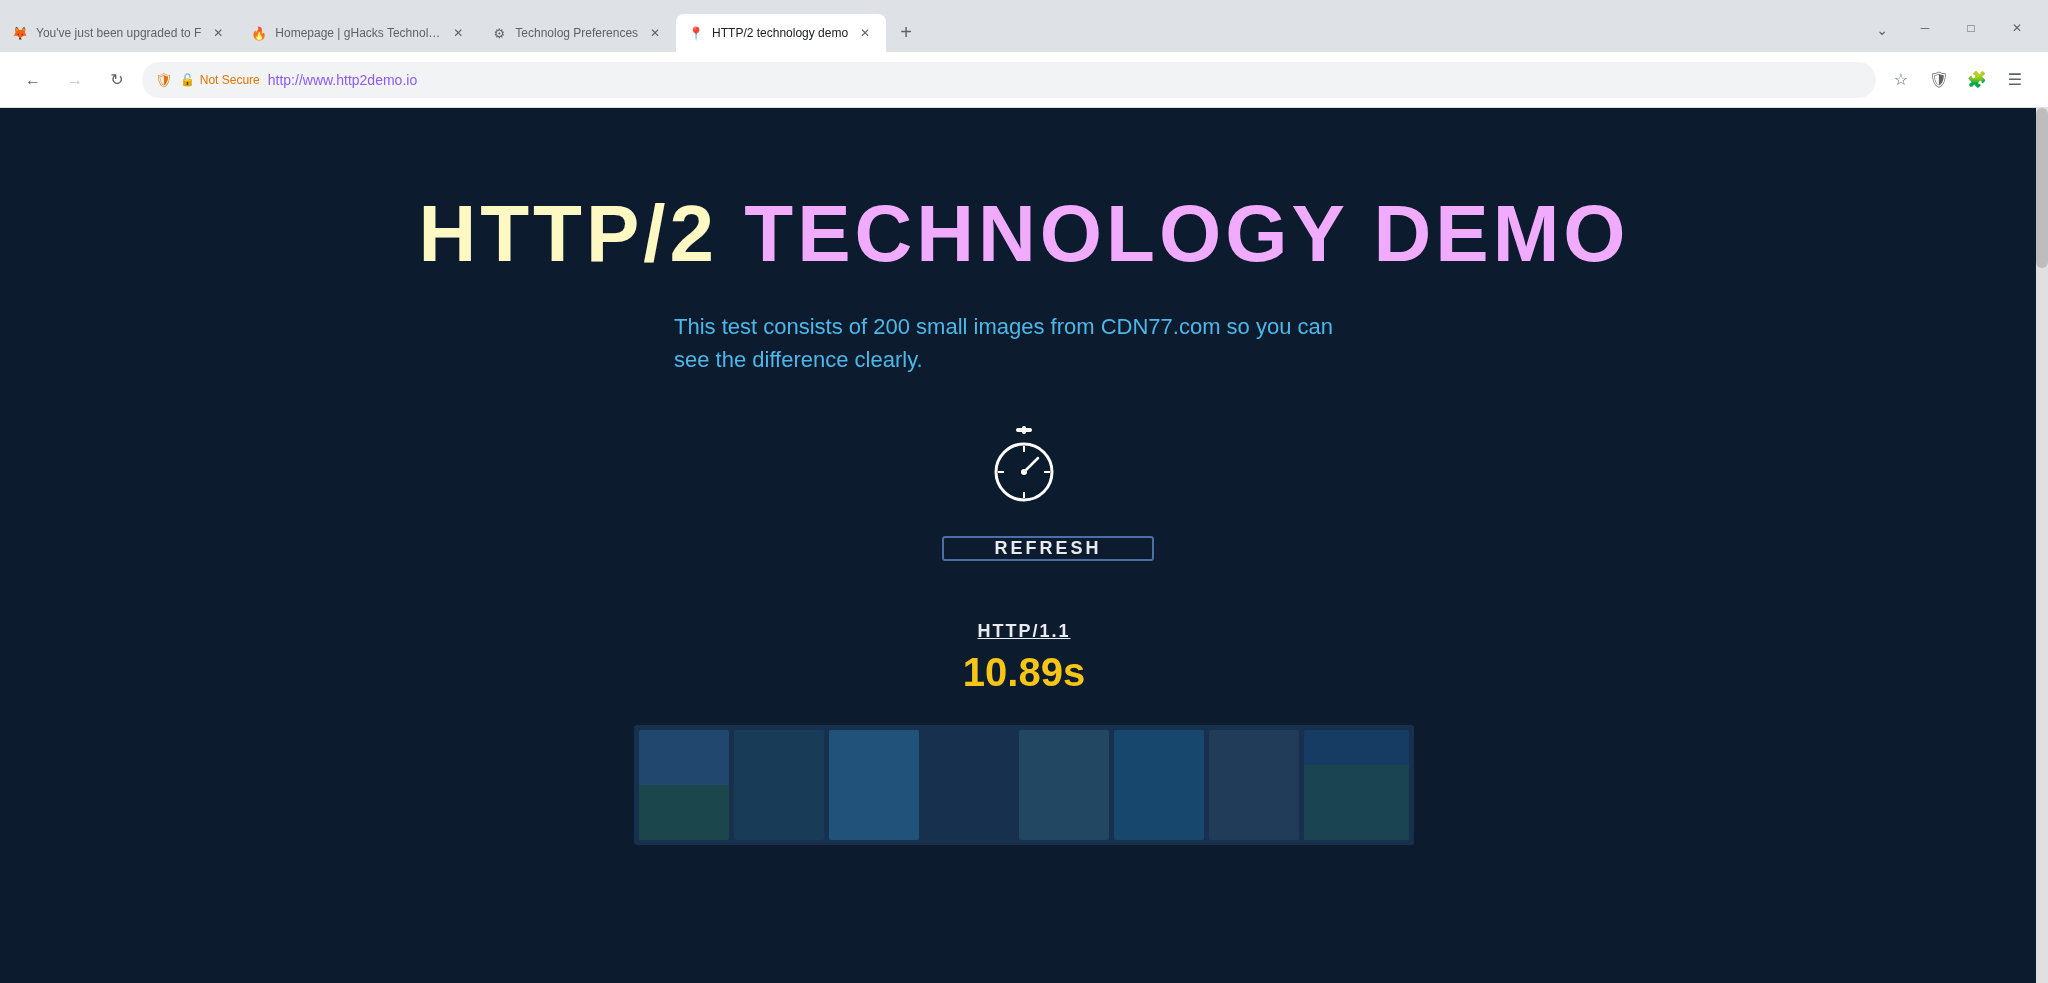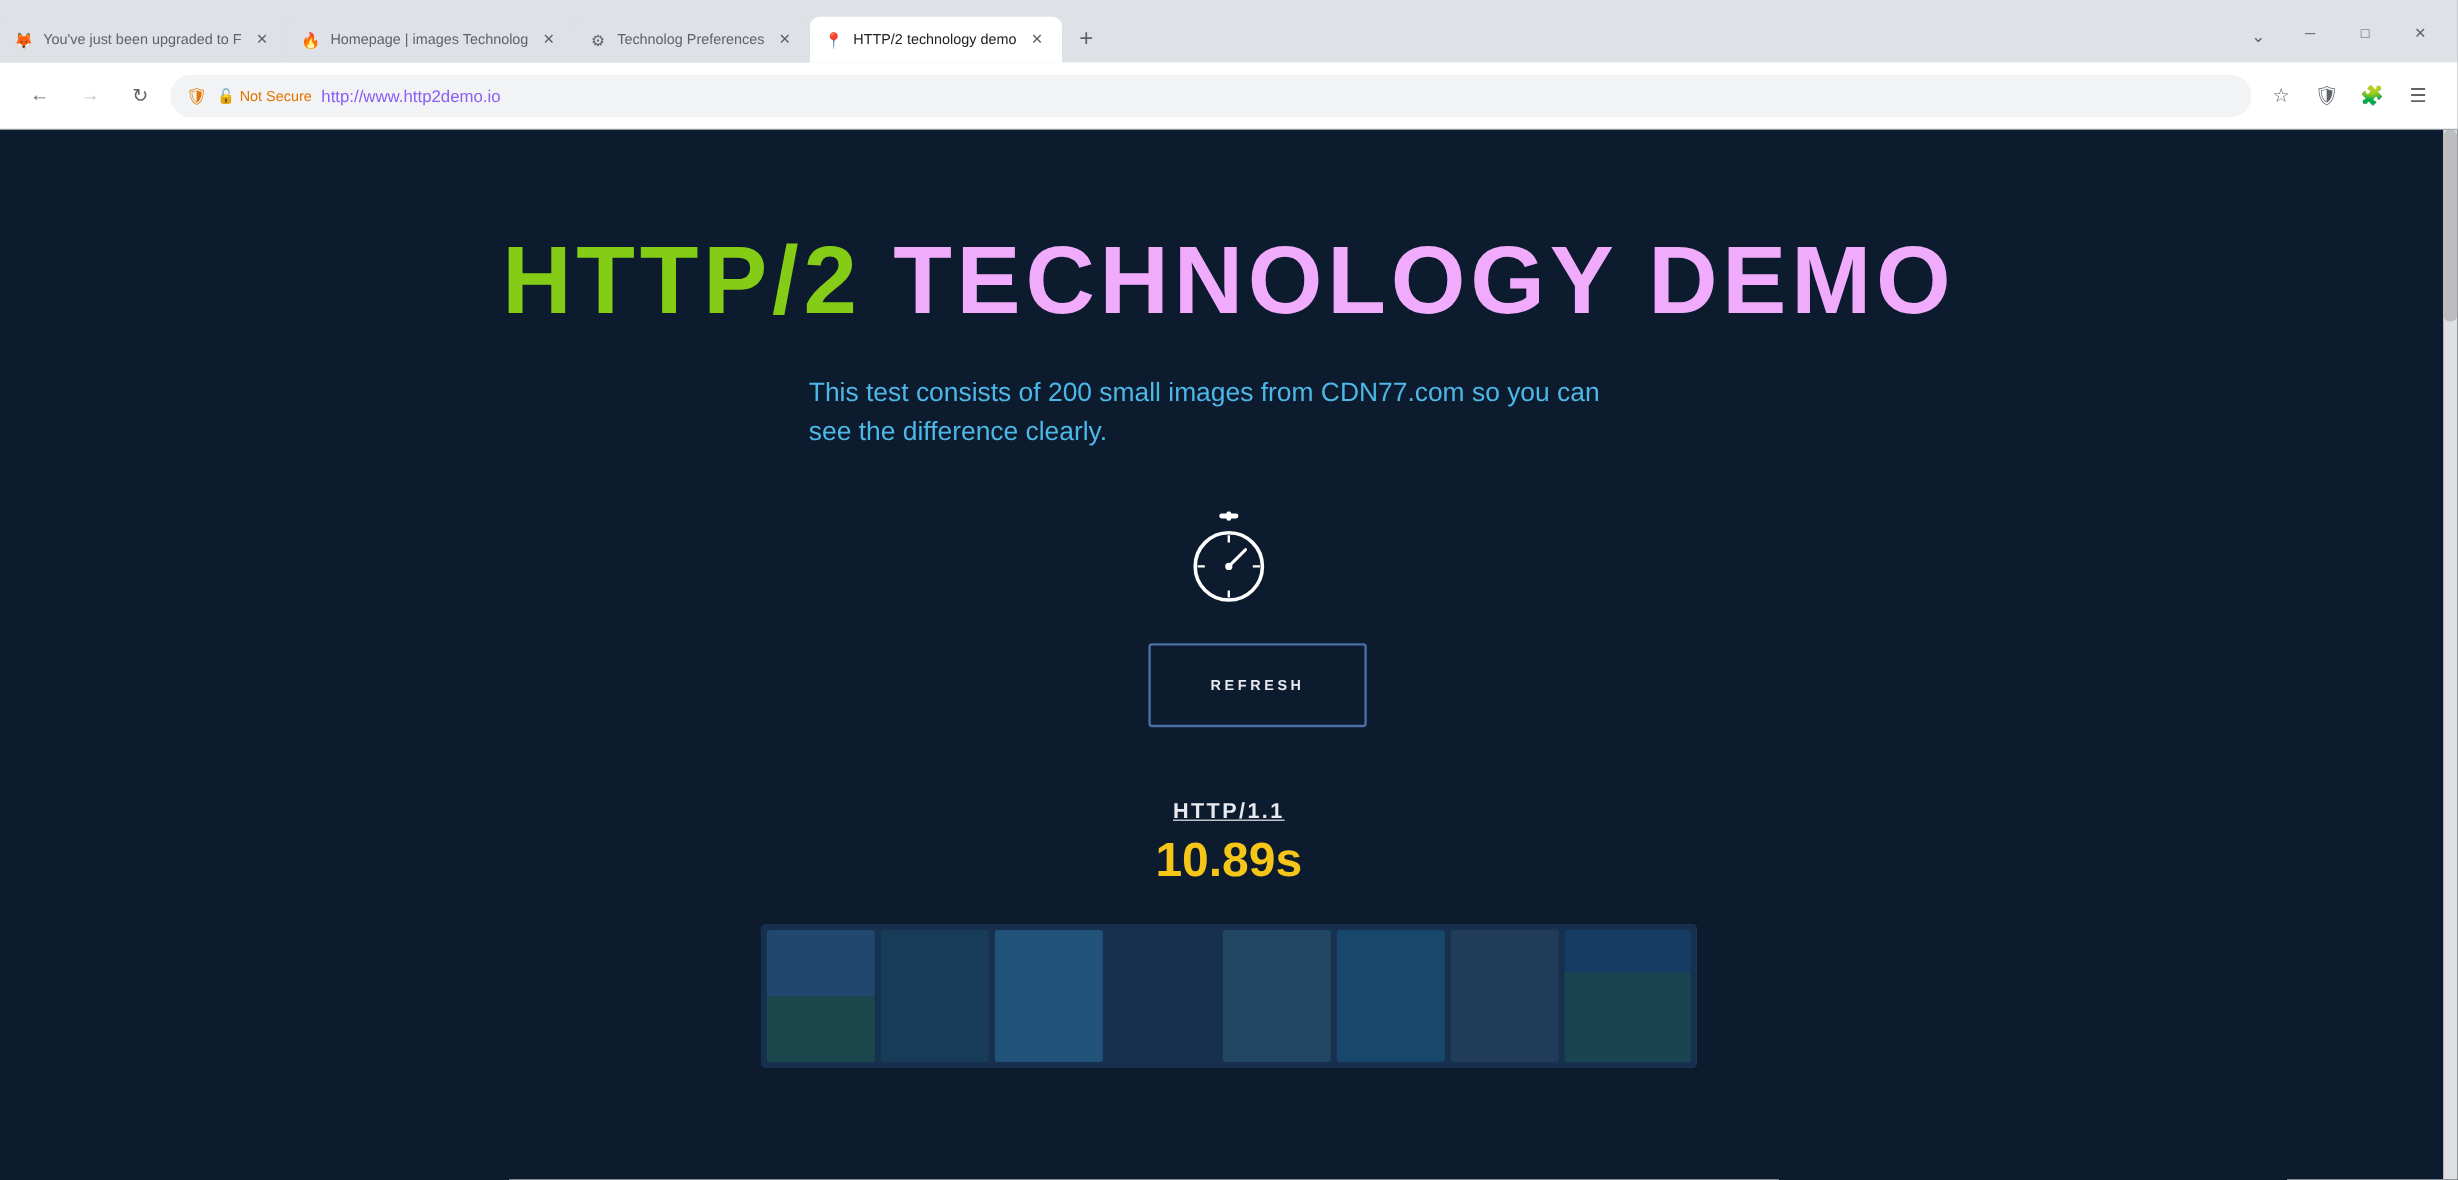--- a/index.html
+++ b/index.html
@@ -222,21 +222,21 @@
 
     .page-heading {
       font-size: 80px;
       font-weight: 700;
       letter-spacing: 4px;
       margin-bottom: 30px;
       text-align: center;
     }
 
     .heading-http2 {
-      color: #84cc16;
+      color: #fef9c3;
       text-align: right;
     }
 
     .heading-rest {
       color: #f0abfc;
     }
 
     .page-subtitle {
       font-size: 22px;
       color: #4db8e8;
@@ -252,24 +252,24 @@
       margin-bottom: 30px;
       display: flex;
       align-items: center;
       justify-content: center;
     }
 
     .refresh-btn {
       background: transparent;
       border: 2px solid #4a6fa5;
       color: #e8eaf0;
-      font-size: 12px;
+      font-size: 18px;
       font-weight: 700;
       letter-spacing: 3px;
-      padding: 26px 50px;
+      padding: 0 50px;
       cursor: pointer;
       margin-bottom: 60px;
       border-radius: 3px;
       margin-left: 48px;
     }
 
     .http-version-label {
       font-size: 18px;
       font-weight: 700;
       color: #e8eaf0;
@@ -328,21 +328,21 @@
   <div class="tab-bar">
 
     <div class="tab">
       <span class="tab-favicon favicon-firefox">🦊</span>
       <span class="tab-title">You've just been upgraded to F</span>
       <span class="tab-close">✕</span>
     </div>
 
     <div class="tab">
       <span class="tab-favicon favicon-ghacks">🔥</span>
-      <span class="tab-title">Homepage | images Technolog</span>
+      <span class="tab-title">Homepage | gHacks Technolog</span>
       <span class="tab-close">✕</span>
     </div>
 
     <div class="tab">
       <span class="tab-favicon">⚙</span>
       <span class="tab-title">Technolog Preferences</span>
       <span class="tab-close">✕</span>
     </div>
 
     <div class="tab active">

